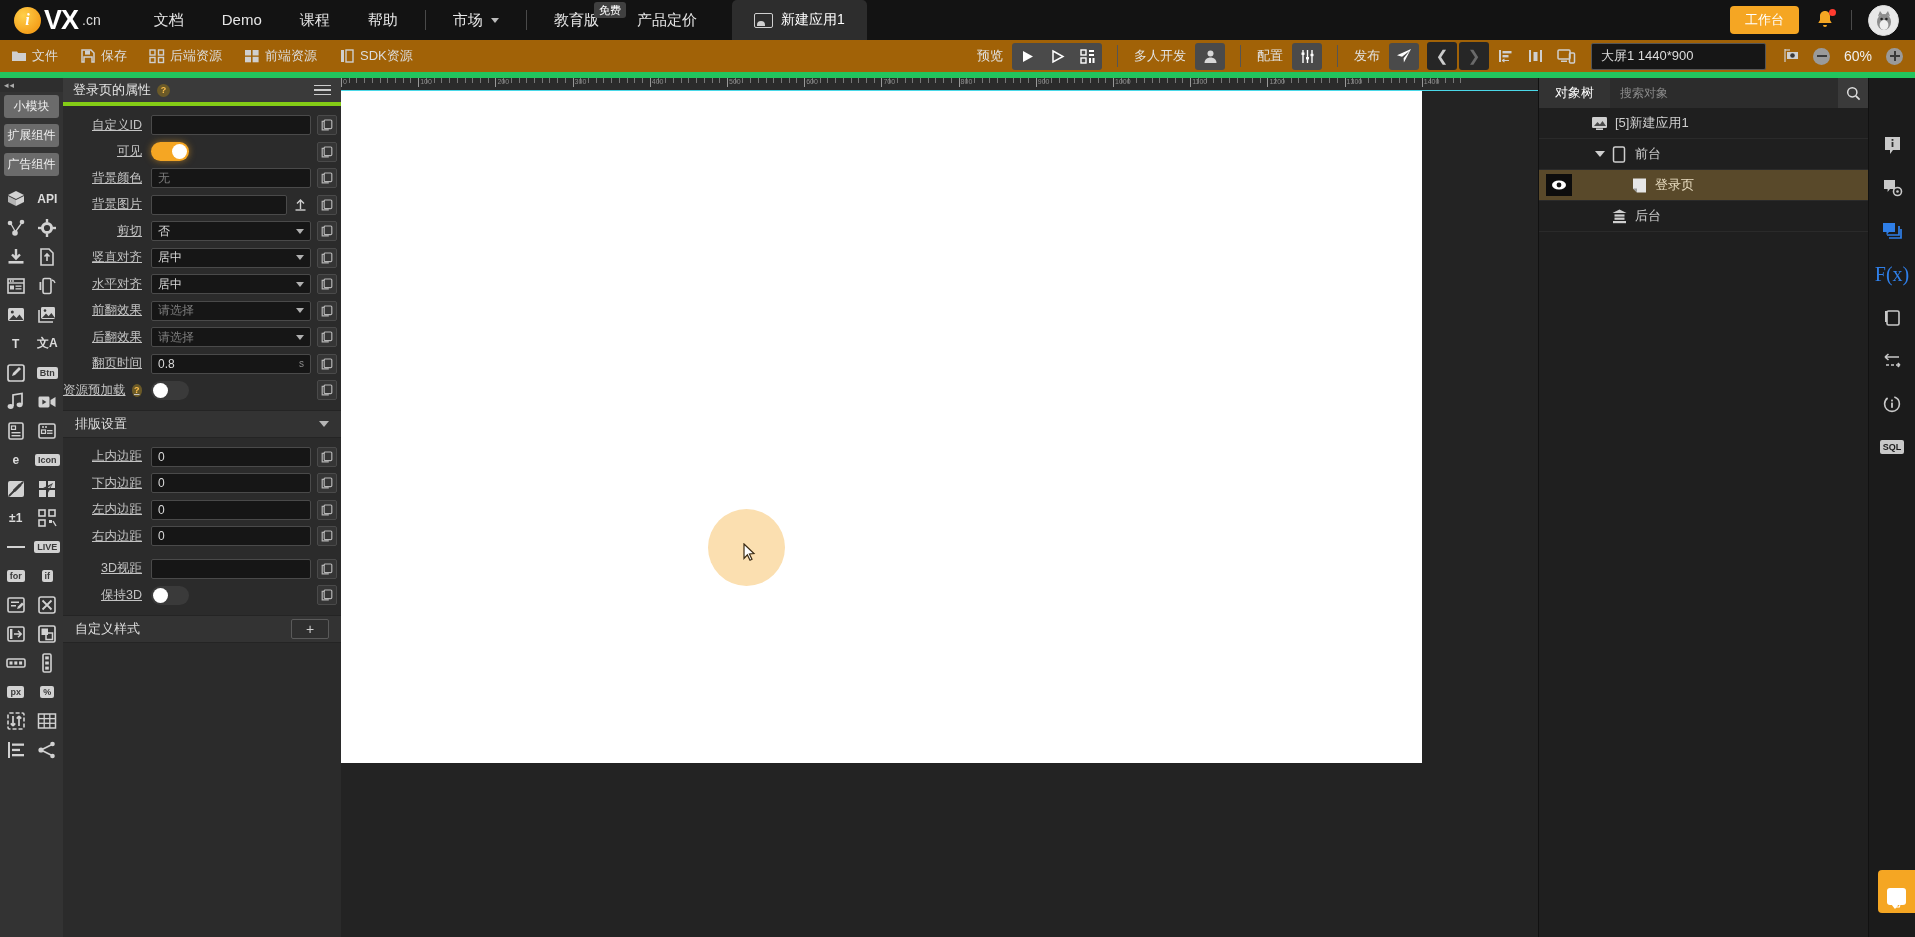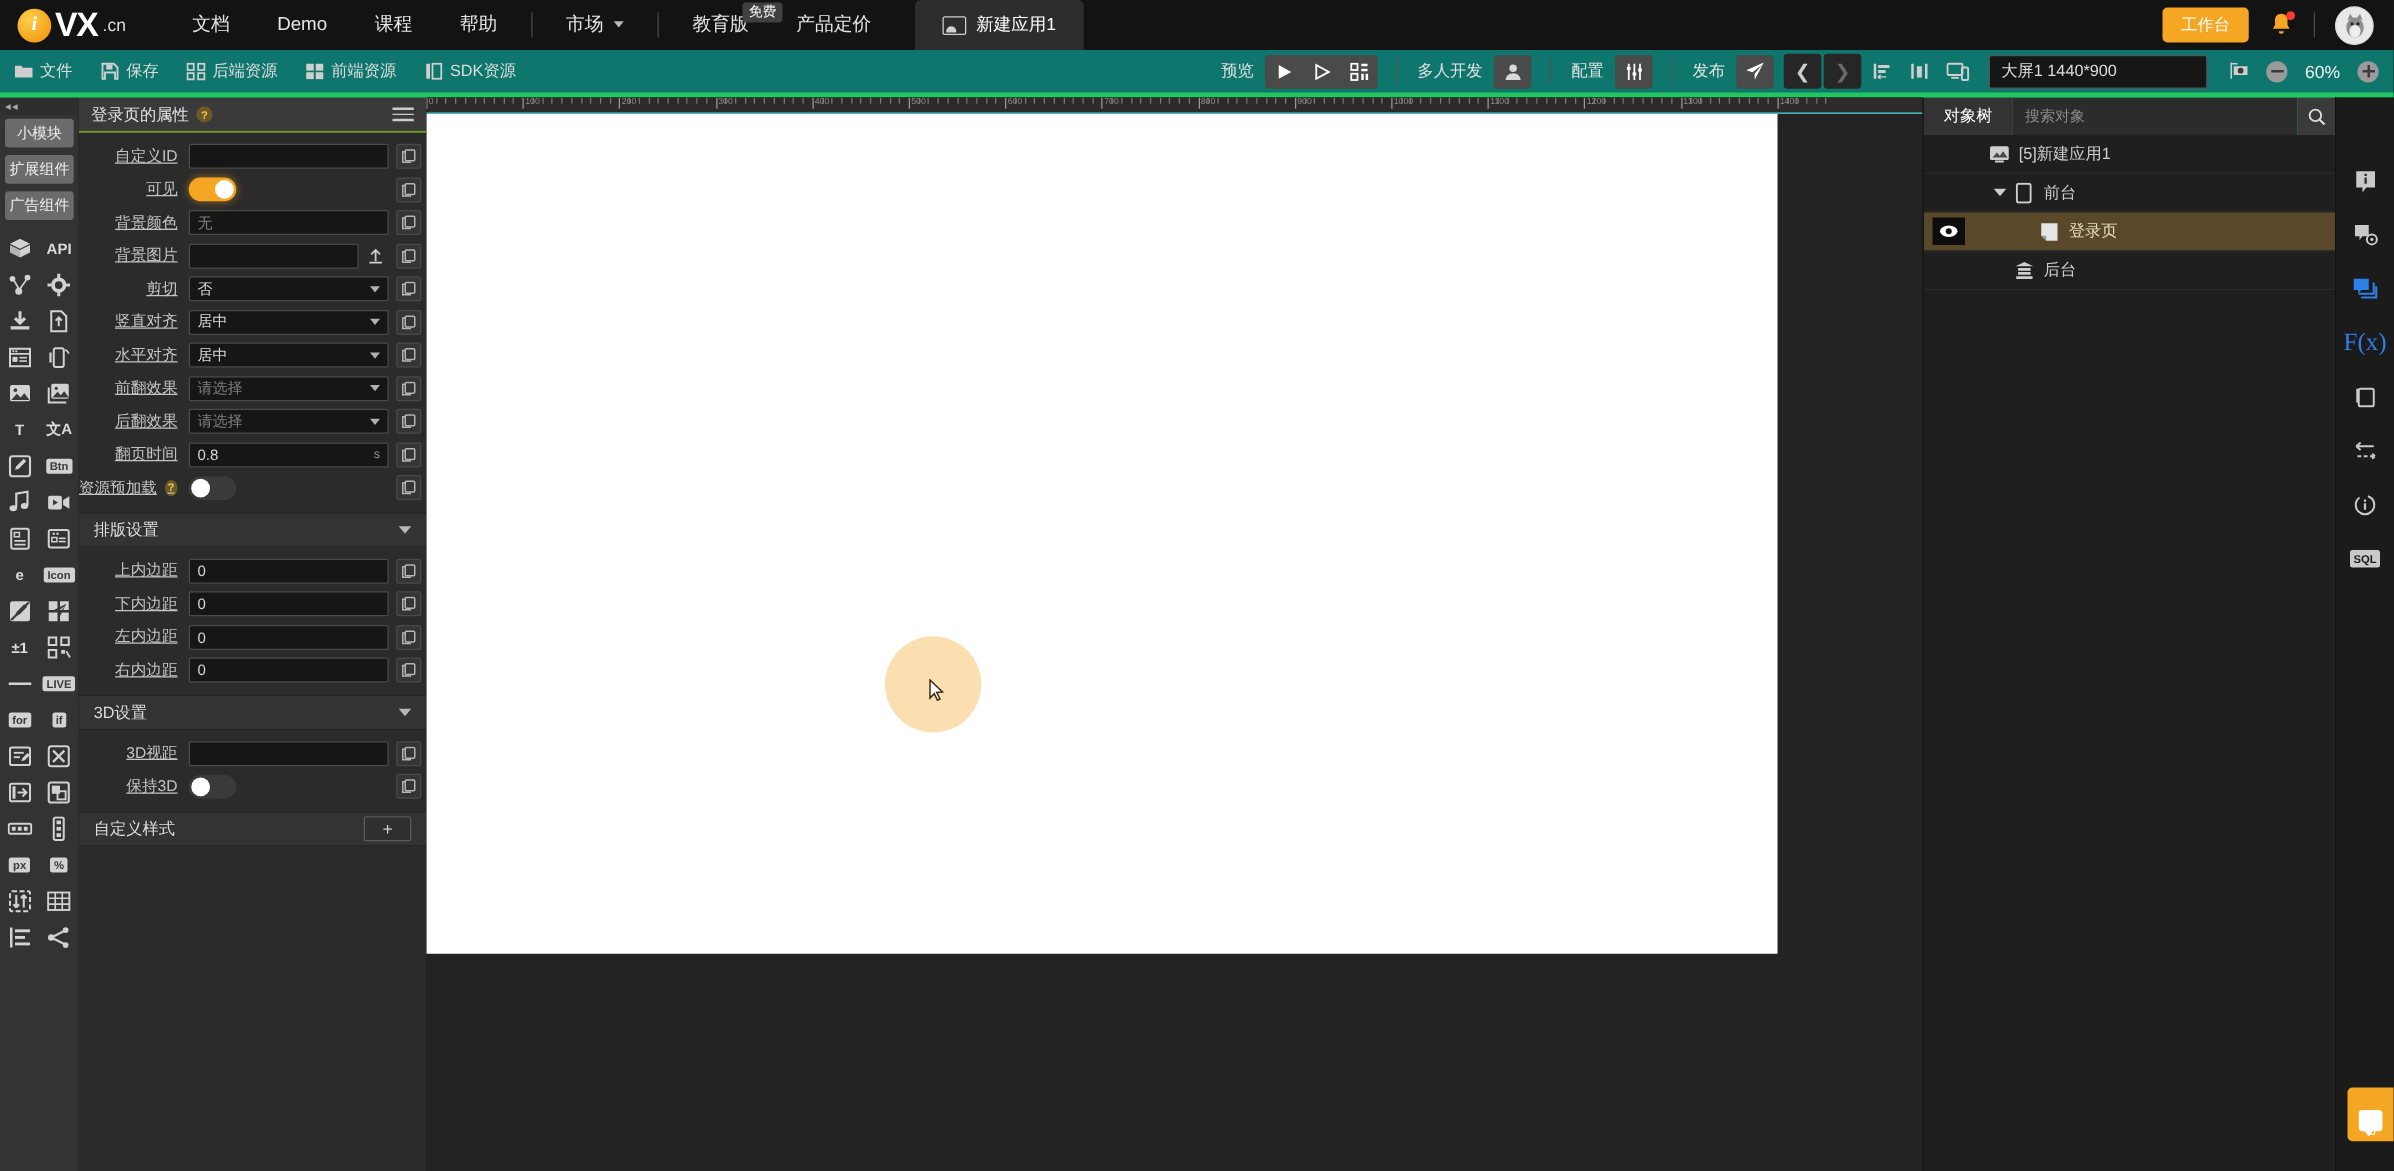--- a/index.html
+++ b/index.html
@@ -41,22 +41,22 @@
   .bell{ position:relative;width:20px;height:22px;cursor:pointer; }
   .bell svg{ display:block; }
   .bell-dot{ position:absolute;top:0;right:-1px;width:7px;height:7px;
     border-radius:50%;background:#ff3b30; }
   .v-sep{ width:1px;height:20px;background:#4a4a4a; }
   .avatar{ width:31px;height:31px;border-radius:50%;background:#e8e8e8;
     display:flex;align-items:center;justify-content:center;overflow:hidden;
     cursor:pointer;border:1px solid #ddd; }
 
   
-  .toolbar{ height:38px;background:#0f766e;display:flex;align-items:center;
-    border-bottom:4px solid #22c55e;position:relative; }
+  .toolbar{ height:38px;background:#a16207;display:flex;align-items:center;
+    border-bottom:6px solid #22c55e;position:relative; }
   .tb-item{ display:flex;align-items:center;gap:5px;padding:0 11px;height:38px;
     font-size:13px;color:#dcdcdc;cursor:pointer;white-space:nowrap; }
   .tb-ico{ width:16px;height:16px;display:inline-block;flex:0 0 auto; }
   .tb-group{ display:flex;align-items:center;background:#4a4a4a;border-radius:3px;
     margin:0 2px;height:27px; }
   .tb-btn{ width:30px;height:27px;display:flex;align-items:center;
     justify-content:center;cursor:pointer;border-radius:3px; }
   .tb-label{ font-size:13px;color:#e2e2e2;padding:0 7px 0 9px;white-space:nowrap;}
   .tb-blk{ display:flex;align-items:center;margin-right:6px; }
   .tb-sep{ width:1px;height:22px;background:#555;margin:0 7px; }
@@ -95,21 +95,21 @@
     cursor:pointer;color:#d2d2d2; }
   .rail-cell svg{ display:block; }
   .rail-txt{ font-size:12px;font-weight:bold;color:#dcdcdc; }
   .rail-box{ font-size:9px;color:#3a3a3a;background:#d2d2d2;border-radius:2px;
     padding:1px 3px;font-weight:bold; }
 
   
   .props{ width:278px;background:#2b2b2b;flex:0 0 278px;
     display:flex;flex-direction:column;overflow:hidden; }
   .props-head{ height:28px;background:#3a3a3a;display:flex;align-items:center;
-    padding:0 10px;border-bottom:1px solid #84cc16; }
+    padding:0 10px;border-bottom:4px solid #84cc16; }
   .props-title{ font-size:13px;color:#e4e4e4; }
   .qmark{ display:inline-flex;width:13px;height:13px;border-radius:50%;
     background:#6b5a28;color:#ffc04d;font-size:9px;align-items:center;
     justify-content:center;margin-left:6px;cursor:pointer;font-weight:bold; }
   .hamburger{ margin-left:auto;display:flex;flex-direction:column;gap:3px;
     cursor:pointer; }
   .hamburger i{ width:17px;height:1.6px;background:#ccc;display:block; }
   .props-body{ flex:1;overflow-y:auto; }
   .prow{ display:flex;align-items:center;height:26.5px;padding:0 4px 0 0; }
   .plabel{ width:88px;text-align:right;font-size:12.5px;color:#c4c4c4;
@@ -936,24 +936,20 @@
             </div>
             <div class="copy-btn">
               <svg width="12" height="12" viewBox="0 0 12 12">
                 <rect x="3.2" y="1" width="7.6" height="8.6" rx="1" fill="none" stroke="#b5b5b5" stroke-width="1.2"></rect>
                 <path d="M3.2 2.3H1.2v8.5h6.6" fill="none" stroke="#b5b5b5" stroke-width="1.2"></path>
               </svg>
             </div>
           </div>
         </div>
 
-      <div class="sec-head">
-        <span>3D设置</span>
-        <span class="arr"></span>
-      </div>
       <div class="spacer6"></div>
       <div id="threed-rows">
           <div class="prow">
             <div class="plabel">
               <span>3D视距</span>
             </div>
             <div class="pfield">
               <span></span>
             </div>
             <div class="copy-btn">

